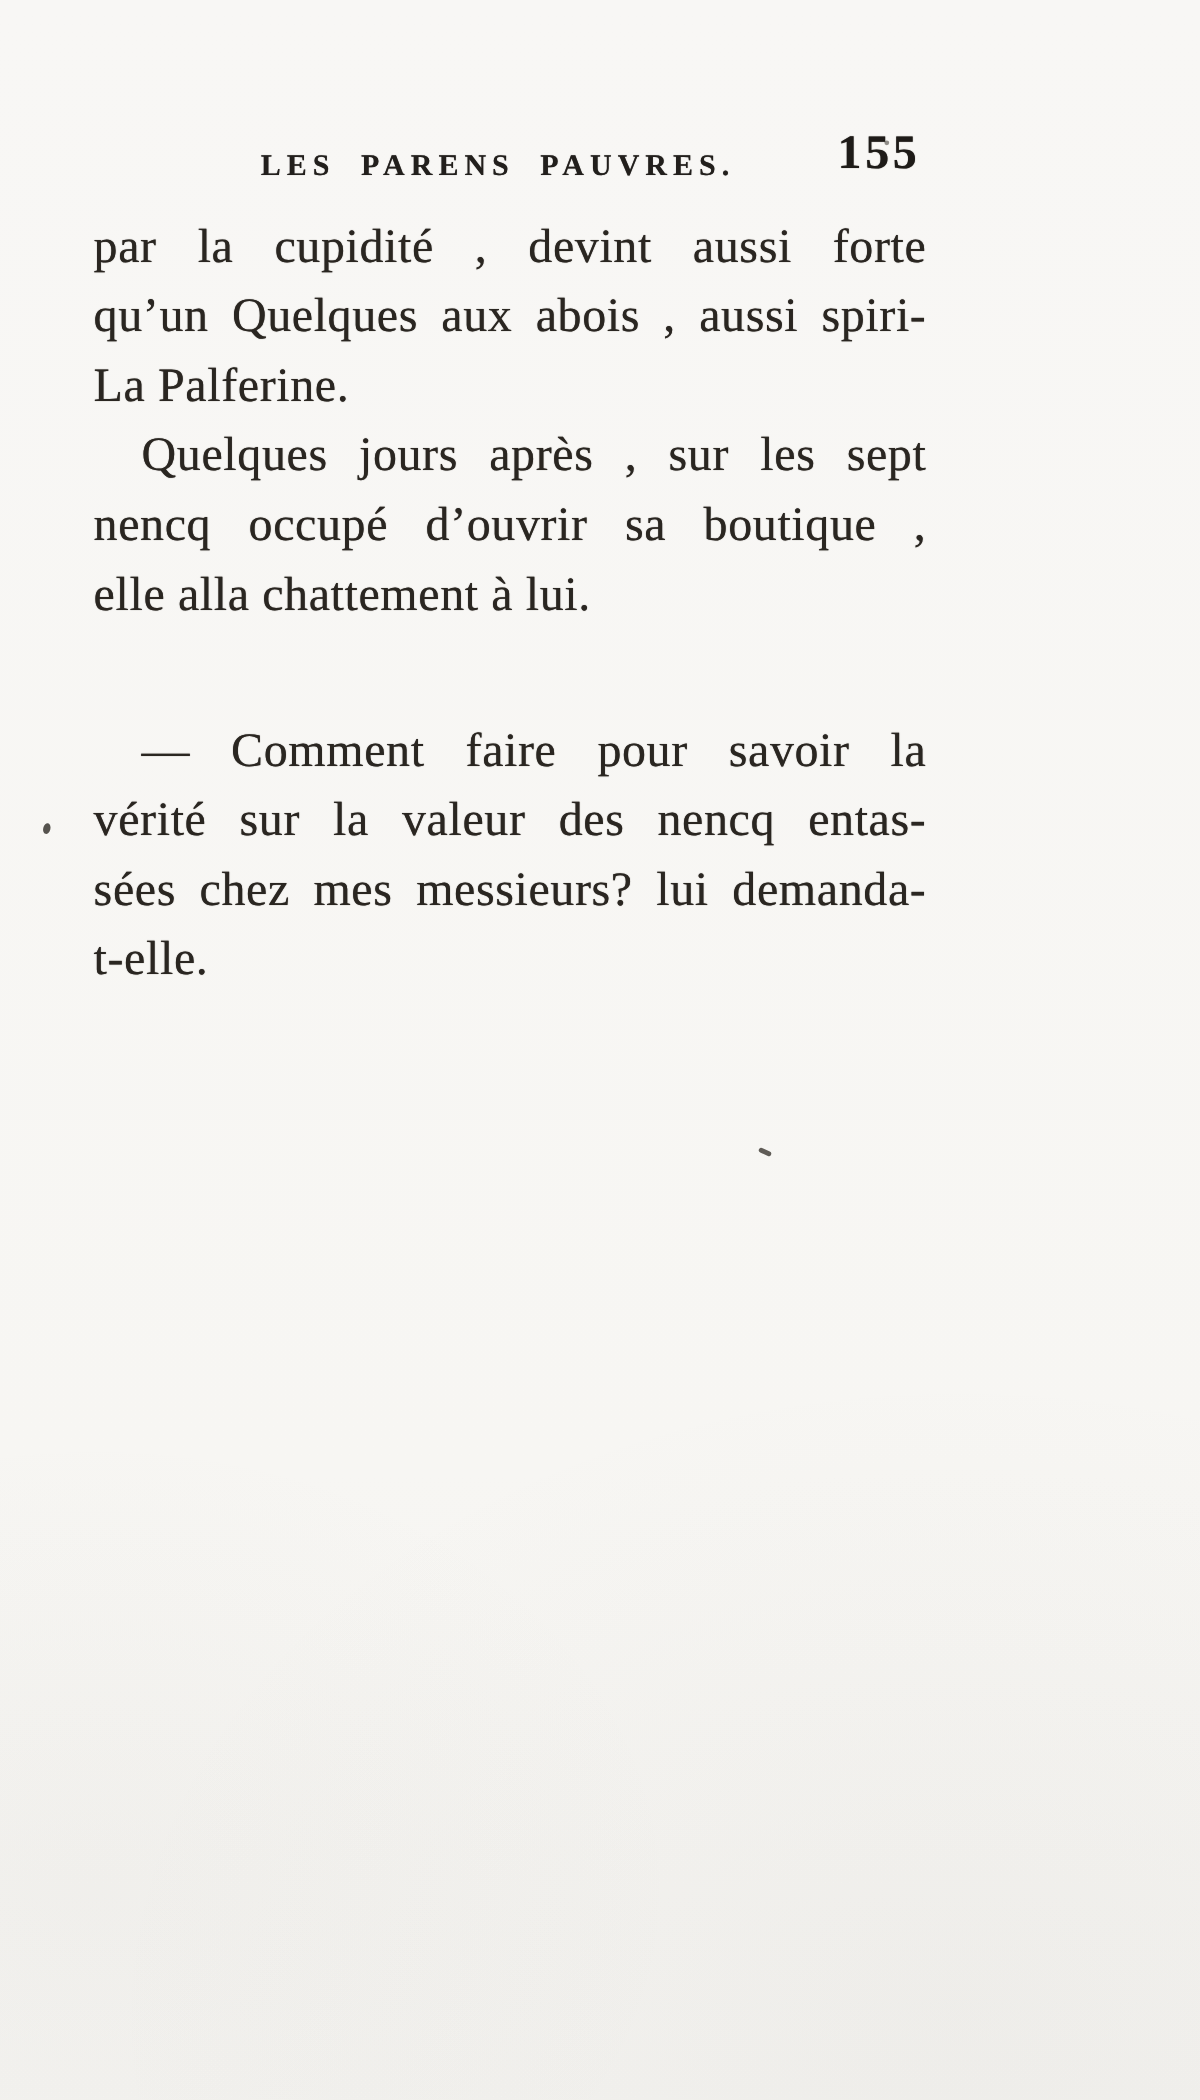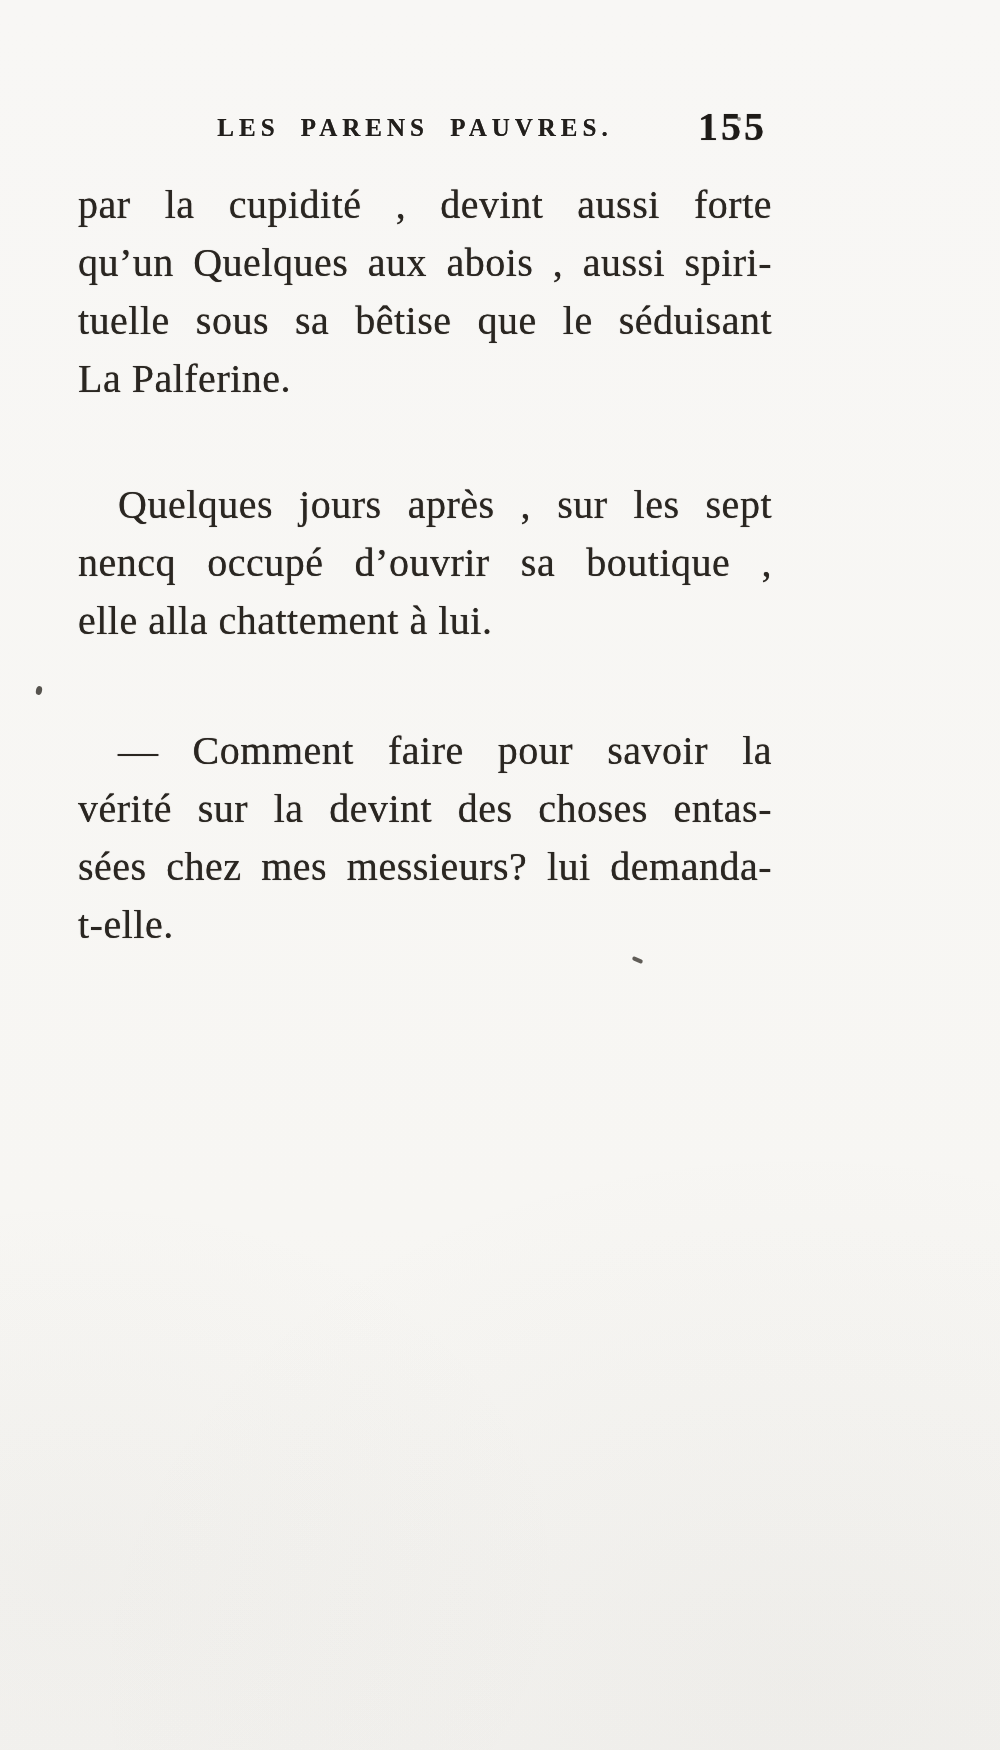--- a/index.html
+++ b/index.html
@@ -16,21 +16,21 @@
       radial-gradient(1200px 900px at 80% 96%, rgba(120,115,105,0.05), rgba(0,0,0,0) 60%),
       radial-gradient(900px 700px at 8% 90%, rgba(120,115,105,0.04), rgba(0,0,0,0) 55%),
       linear-gradient(180deg, #f8f7f5 0%, #f7f6f3 70%, #f4f3f0 100%);
     font-family: "Liberation Serif", "DejaVu Serif", serif;
     color: #262320;
   }
 
   
   .running-title {
     position: absolute;
-    top: 114px;
+    top: 125px;
     left: 95px;
     width: 640px;
     text-align: center;
     font-size: 25px;
     font-weight: 700;
     letter-spacing: 5px;
     word-spacing: 10px;
     color: #221f1c;
     text-shadow: 0 0 0.6px rgba(34,31,28,0.75);
     white-space: nowrap;
@@ -47,21 +47,21 @@
   }
 
   
   .text-column {
     position: absolute;
     top: 176px;
     left: 78px;
     width: 694px;
   }
   .paragraph { margin: 0; }
-  .p2 { margin-top: 68px; }
+  .p2 { }
   .p3 { margin-top: 72px; }
   .p4 { margin-top: 70px; }
 
   .tline {
     font-size: 40px;
     line-height: 58px;
     height: 58px;
     letter-spacing: 0.5px;
     color: #2a2621;
     text-shadow: 0 0 0.7px rgba(38,33,28,0.85);
@@ -110,33 +110,32 @@
 
   <div class="running-title">LES PARENS PAUVRES.</div>
 
   <div class="page-number">155</div>
 
   <div class="text-column">
 
     <div class="paragraph p1">
       <div class="tline just">par la cupidité , devint aussi forte</div>
       <div class="tline just">qu’un Quelques aux abois , aussi spiri-</div>
-      <div class="tline just">tuelle sous sa bêtise que le séduisant</div>
       <div class="tline endline">La Palferine.</div>
     </div>
 
     <div class="paragraph p2">
       <div class="tline just indent">Quelques jours après , sur les sept</div>
       <div class="tline just">nencq occupé d’ouvrir sa boutique ,</div>
       <div class="tline endline">elle alla chattement à lui.</div>
     </div>
 
     <div class="paragraph p3">
       <div class="tline just indent">— Comment faire pour savoir la</div>
-      <div class="tline just">vérité sur la devint des choses entas-</div>
+      <div class="tline just">vérité sur la valeur des nencq entas-</div>
       <div class="tline just">sées chez mes messieurs? lui demanda-</div>
       <div class="tline endline">t-elle.</div>
     </div>
 
 
   </div>
 
   <div class="speck speck-margin"></div>
   <div class="speck speck-accent"></div>
   <div class="speck speck-dot"></div>

